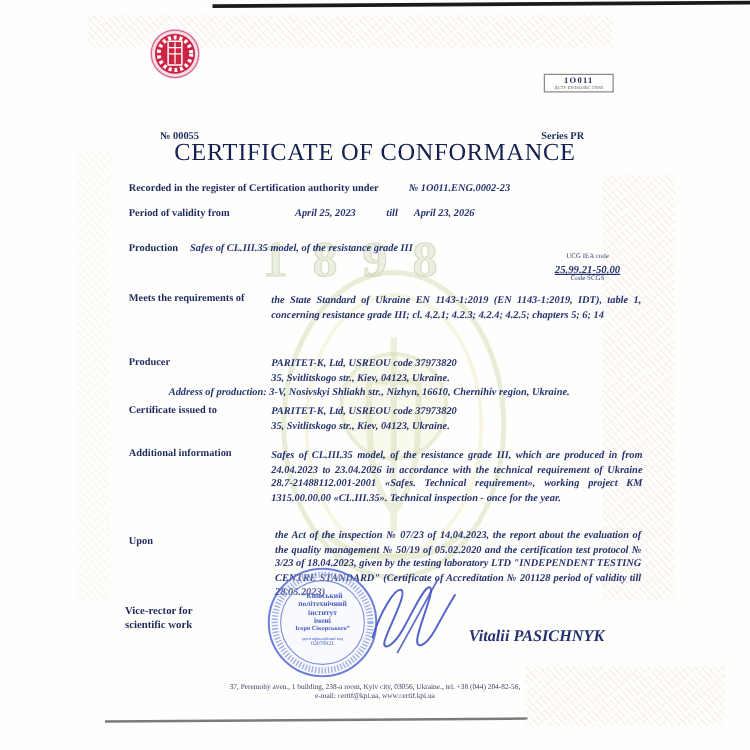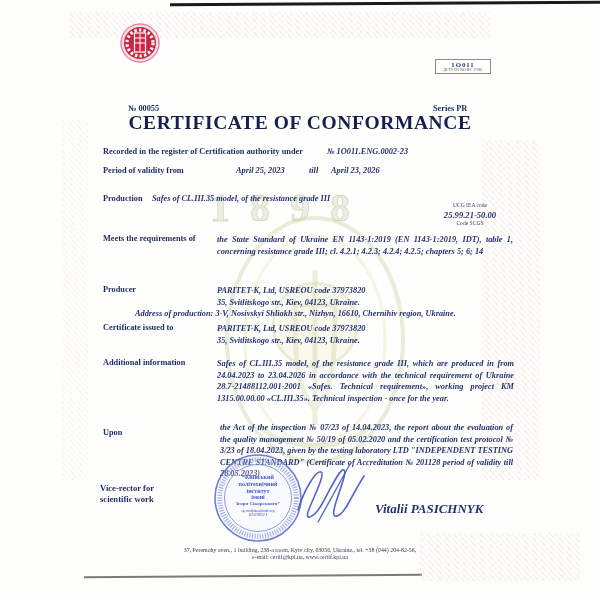--- a/index.html
+++ b/index.html
@@ -15,21 +15,21 @@
   .wm-year{left:210px;top:184px;font-size:40px;font-weight:bold;letter-spacing:20px;
            color:rgba(205,215,178,0.38);-webkit-text-stroke:0.8px rgba(178,192,150,0.5);z-index:0;}
   .wm-svg{left:200px;top:175px;z-index:0;}
   
   .lbl{font-weight:bold;font-size:8.3px;color:#1e2a5e;}
   .val{font-weight:bold;font-style:italic;font-size:8.3px;color:#26326f;}
   .par{text-align:justify;line-height:11.6px;}
   .z{z-index:2;}
   .hdr{left:150px;top:21px;width:300px;text-align:center;font-weight:bold;
        font-size:8.4px;line-height:9.9px;color:#1c2660;}
-  .title{left:0;top:112px;width:600px;text-align:center;font-weight:bold;
+  .title{left:0;top:112px;width:600px;text-align:center;font-weight:normal;
          font-size:19.5px;letter-spacing:0.6px;color:#15204e;}
   .codebox{text-align:center;color:#3a4578;}
   .footer{left:0;width:600px;text-align:center;font-size:5.9px;line-height:7.2px;color:#3c4166;}
   
   .stamp{left:213px;top:453px;width:90px;height:90px;z-index:3;}
   .stamp-text{position:absolute;left:0;top:21px;width:90px;text-align:center;
               font-weight:bold;font-size:6px;line-height:6.8px;color:rgba(58,76,190,0.92);}
   .stamp-small{font-weight:normal;font-size:3.6px;line-height:4.4px;}
   .sig{left:290px;top:460px;z-index:4;}
 </style>
@@ -82,21 +82,21 @@
   <div class="abs z lbl" style="left:103px;top:166px;">Period of validity from</div>
   <div class="abs z val" style="left:236px;top:166px;">April 25, 2023</div>
   <div class="abs z val" style="left:309px;top:166px;">till</div>
   <div class="abs z val" style="left:331px;top:166px;">April 23, 2026</div>
 
   <div class="abs z lbl" style="left:103px;top:194px;">Production</div>
   <div class="abs z val" style="left:152px;top:194px;">Safes of CL.III.35 model, of the resistance grade III</div>
 
   <div class="abs z codebox" style="left:420px;top:202px;width:100px;">
     <div style="font-size:5.6px;">UCG IEA code</div>
-    <div class="val" style="font-size:8.6px;margin-top:2px;">25.99.21-50.00</div>
+    <div class="val" style="font-size:8.6px;text-decoration:underline;margin-top:2px;">25.99.21-50.00</div>
     <div style="font-size:5.6px;">Code SCGS</div>
   </div>
 
   <div class="abs z lbl" style="left:103px;top:234px;">Meets the requirements of</div>
   <div class="abs z val par" style="left:217px;top:234px;width:296px;text-align-last:left;">the State Standard of Ukraine EN 1143-1:2019 (EN 1143-1:2019, IDT), table 1, concerning resistance grade III; cl. 4.2.1; 4.2.3; 4.2.4; 4.2.5; chapters 5; 6; 14</div>
 
   <div class="abs z lbl" style="left:103px;top:285px;">Producer</div>
   <div class="abs z val" style="left:217px;top:285px;line-height:12px;">
     <div>PARITET-K, Ltd, USREOU code 37973820</div>
     <div>35, Svitlitskogo str., Kiev, 04123, Ukraine.</div>

